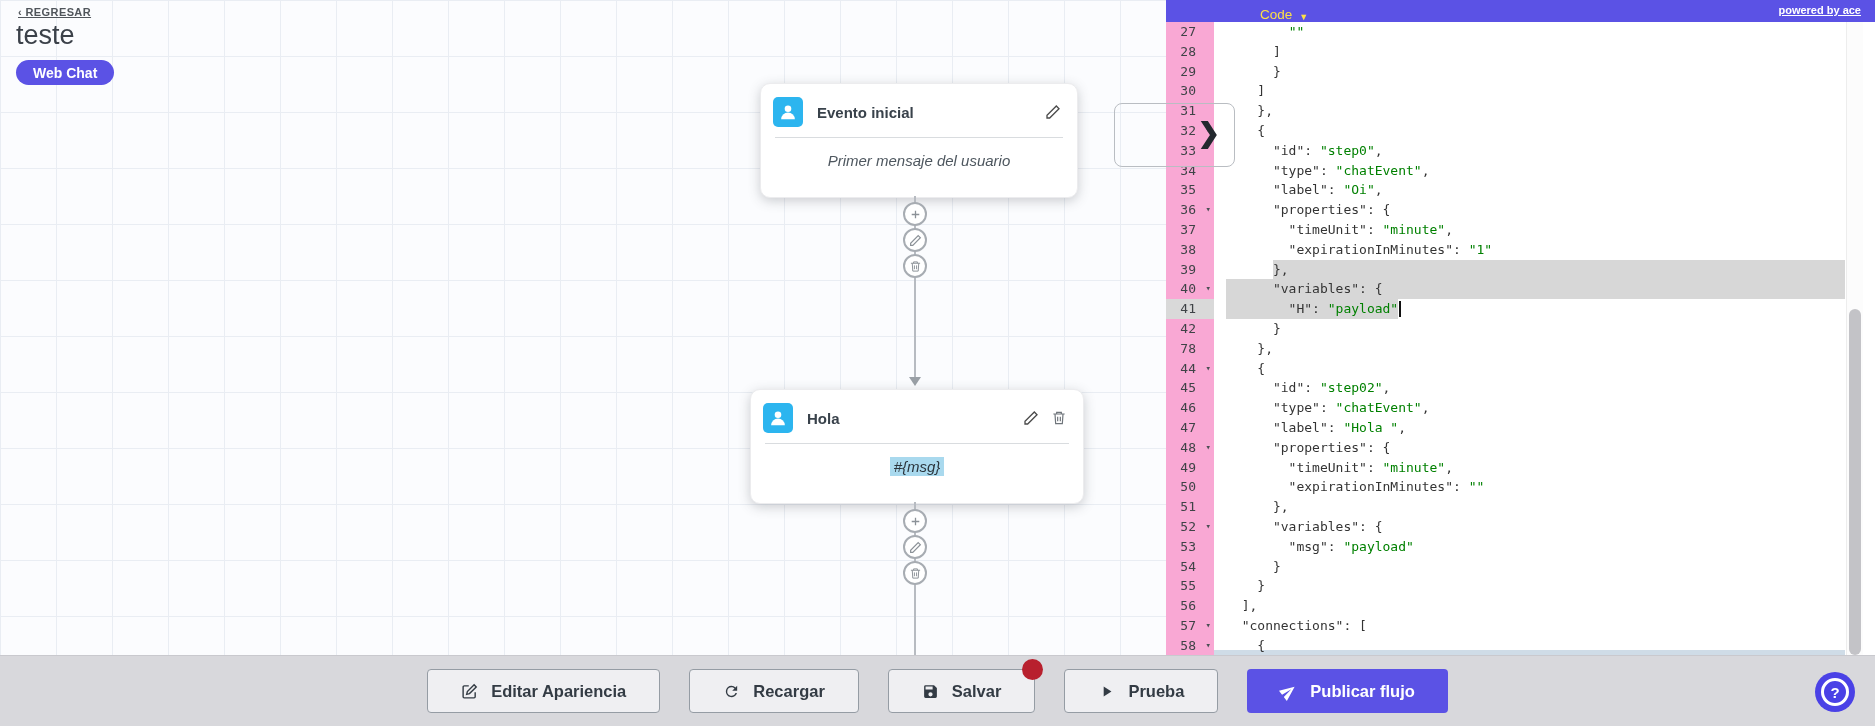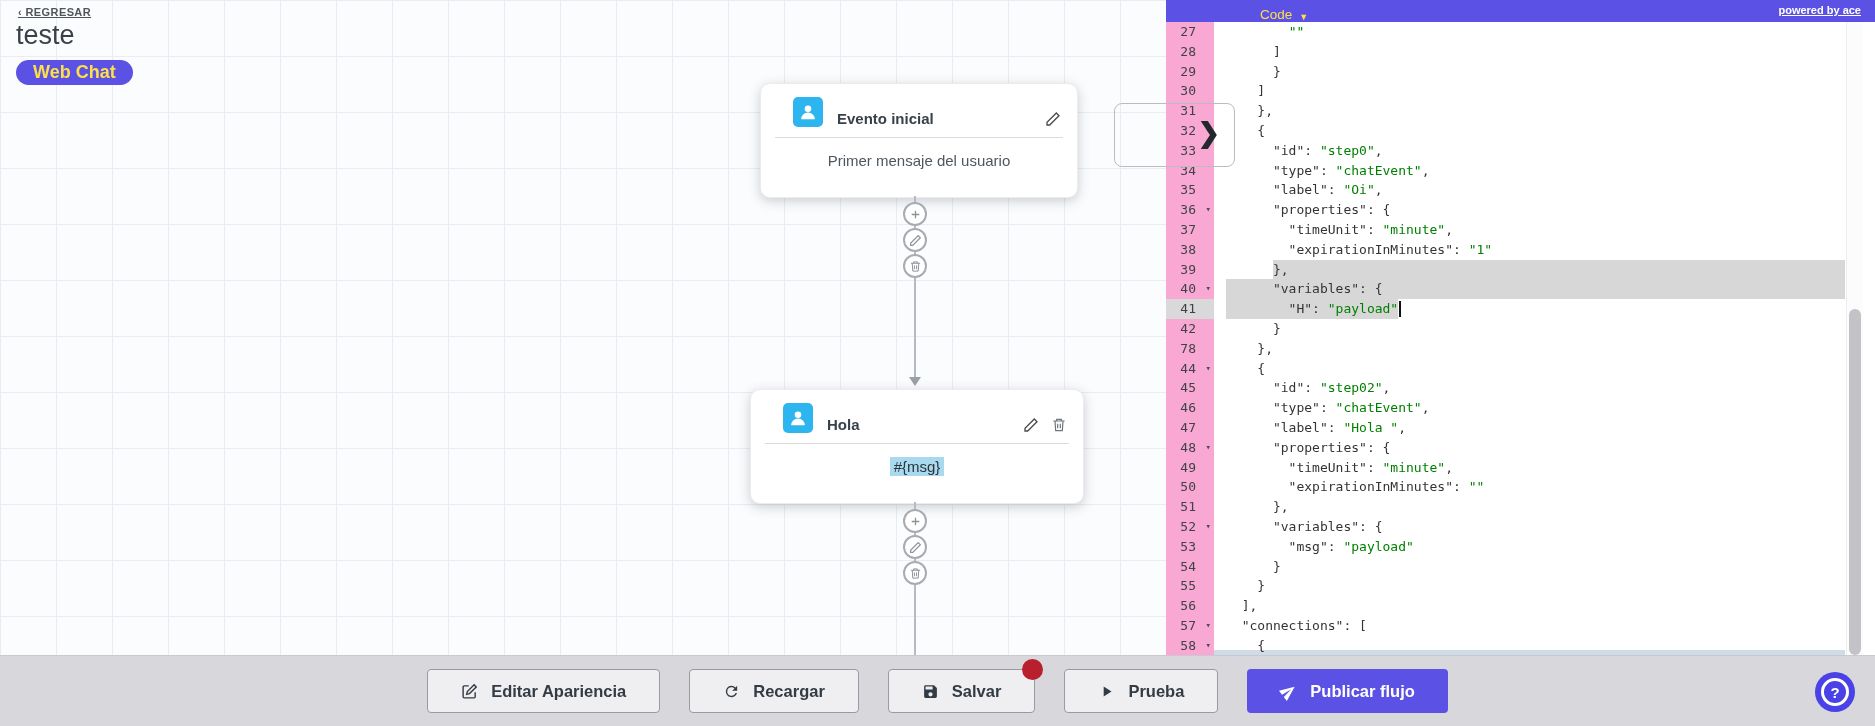--- a/index.html
+++ b/index.html
@@ -9,35 +9,35 @@
   
   #canvas{position:absolute;left:0;top:0;width:1166px;height:655px;
     background-color:#fbfcfe;
     background-image:linear-gradient(#e9edf3 1px,transparent 1px),
                      linear-gradient(90deg,#e9edf3 1px,transparent 1px);
     background-size:56px 56px;}
   #back-link{position:absolute;left:18px;top:6px;font-size:11px;font-weight:bold;
     color:#50555b;text-decoration:underline;letter-spacing:.4px;cursor:pointer;}
   #flow-title{position:absolute;left:16px;top:20px;font-size:27px;color:#3b4149;}
   #channel-badge{position:absolute;left:16px;top:60px;height:25px;padding:0 17px;
-    border-radius:13px;color:#fde047;font-size:18px;font-weight:bold;
+    border-radius:13px;color:#ffffff;font-size:14px;font-weight:bold;
     display:flex;align-items:center;text-align:right;}
 
   
   .node{position:absolute;background:#fff;border-radius:10px;
     box-shadow:0 3px 12px rgba(60,64,70,.25);border:1px solid #ececee;}
-  .node-head{display:flex;align-items:flex-end;gap:14px;padding:13px 16px 10px 32px;}
+  .node-head{display:flex;align-items:center;gap:14px;padding:13px 16px 10px 12px;}
   .node-icon{width:30px;height:30px;border-radius:5px;display:flex;
     align-items:center;justify-content:center;flex:0 0 auto;}
   .node-icon svg{width:22px;height:22px;}
   .node-title{font-size:15px;font-weight:bold;color:#39424b;flex:1;}
   .node-actions{display:flex;gap:12px;align-items:center;}
   .node-actions svg{width:16px;height:16px;cursor:pointer;}
   .node-divider{border-top:1px solid #d9dcdf;margin:0 14px;}
-  .node-body{text-align:center;font-size:15px;color:#4e575f;
+  .node-body{text-align:center;font-style:italic;font-size:15px;color:#4e575f;
     padding-top:14px;}
   .var-chip{background:#a9d9ee;padding:1px 4px;color:#2b343b;}
 
   
   .conn-line{position:absolute;width:2px;background:#b7bbc1;}
   .conn-arrow{position:absolute;width:0;height:0;border-left:6px solid transparent;
     border-right:6px solid transparent;border-top:9px solid #9aa0a6;}
   .conn-btn{position:absolute;width:24px;height:24px;border-radius:50%;
     background:#fff;border:2px solid #a7acb2;display:flex;align-items:center;
     justify-content:center;cursor:pointer;box-sizing:border-box;}

